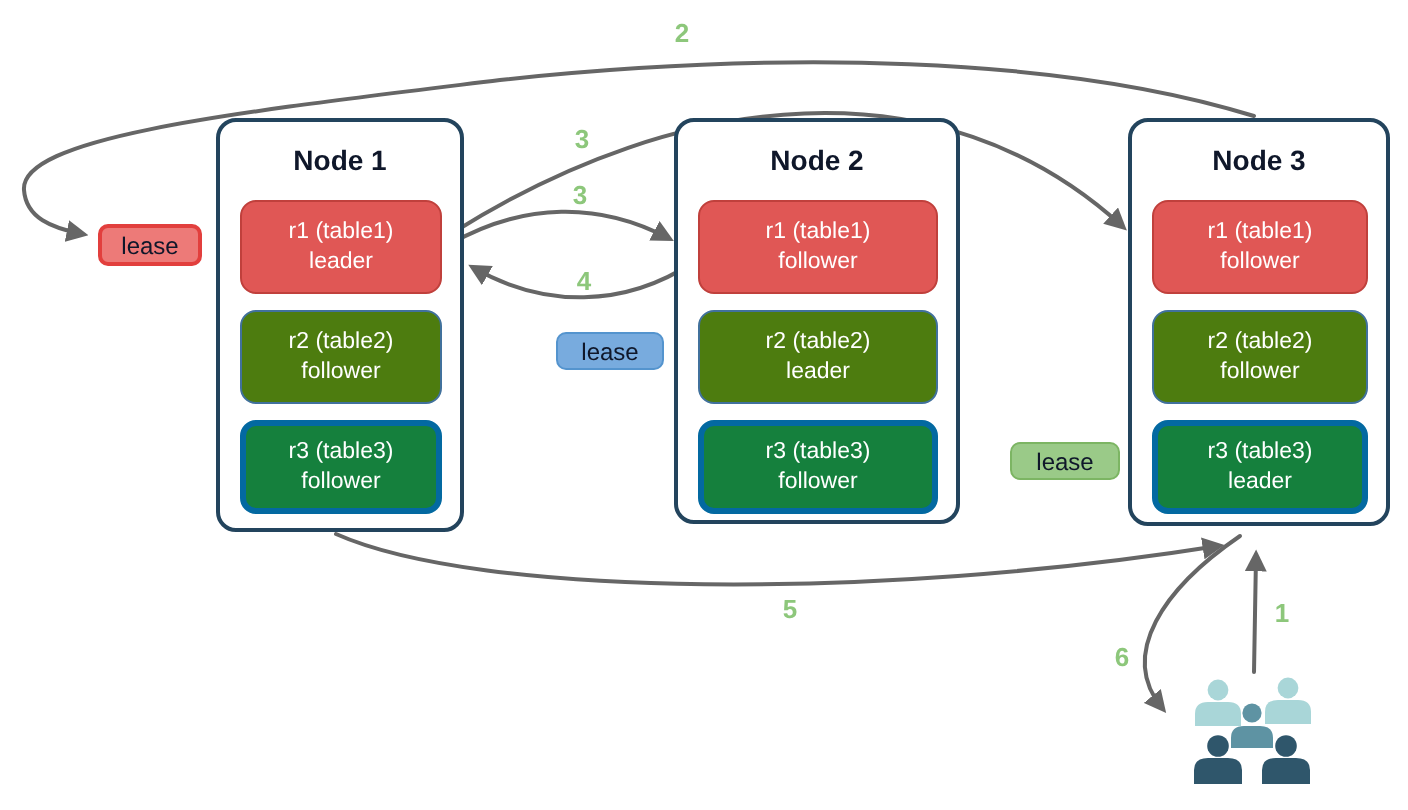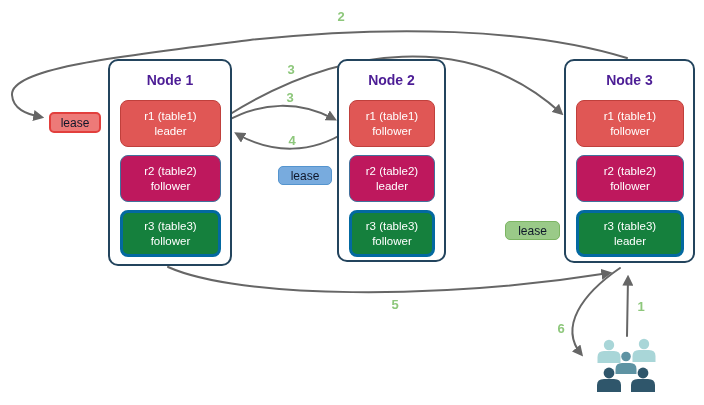--- a/index.html
+++ b/index.html
@@ -7,29 +7,29 @@
     position:relative;width:704px;height:405px;overflow:hidden;
     font-family:"Liberation Sans","DejaVu Sans",sans-serif;background:#ffffff;
   }
   .arrows{position:absolute;left:0;top:0;width:704px;height:405px;pointer-events:none;}
   .node{
     position:absolute;background:#ffffff;border:2px solid #23445d;border-radius:10px;
     box-sizing:border-box;
   }
   .node-title{
     position:absolute;left:0;right:0;top:11px;text-align:center;
-    font-size:14px;font-weight:bold;color:#4c1d95;
+    font-size:14px;font-weight:bold;color:#0f172a;
   }
   .replica{
     position:absolute;left:10px;right:9px;height:47px;border-radius:8px;
     display:flex;flex-direction:column;align-items:center;justify-content:center;
     color:#ffffff;font-size:11.5px;line-height:1.28;text-align:right;box-sizing:border-box;
   }
   .replica.red{background:#e05755;border:1px solid #c0403c;}
-  .replica.blue{background:#be185d;border:1px solid #41719c;}
+  .replica.blue{background:#4d7c0f;border:1px solid #41719c;}
   .replica.green{background:#15803d;border:3px solid #0369a1;}
   .r-pos-0{top:39px;} .r-pos-1{top:94px;} .r-pos-2{top:149px;}
   .lease{
     position:absolute;display:flex;align-items:center;justify-content:center;
     color:#0f172a;font-size:12px;border-radius:5px;box-sizing:border-box;
   }
   .lease.red{left:49px;top:112px;width:52px;height:21px;background:#ed7a78;border:2px solid #e23f3d;}
   .lease.blue{left:278px;top:166px;width:54px;height:19px;background:#78abde;border:1.5px solid #5494ce;}
   .lease.green{left:505px;top:221px;width:55px;height:19px;background:#9aca88;border:1.5px solid #7cb563;}
   .step{
@@ -74,21 +74,21 @@
     <div class="replica blue r-pos-1">
       <span>r2 (table2)</span>
       <span>follower</span>
     </div>
     <div class="replica green r-pos-2">
       <span>r3 (table3)</span>
       <span>follower</span>
     </div>
   </div>
 
-  <div class="node" style="left:337px;top:59px;width:109px;height:203px;">
+  <div class="node" style="left:337px;top:59px;width:143px;height:203px;">
     <div class="node-title">Node 2</div>
     <div class="replica red r-pos-0">
       <span>r1 (table1)</span>
       <span>follower</span>
     </div>
     <div class="replica blue r-pos-1">
       <span>r2 (table2)</span>
       <span>leader</span>
     </div>
     <div class="replica green r-pos-2">

